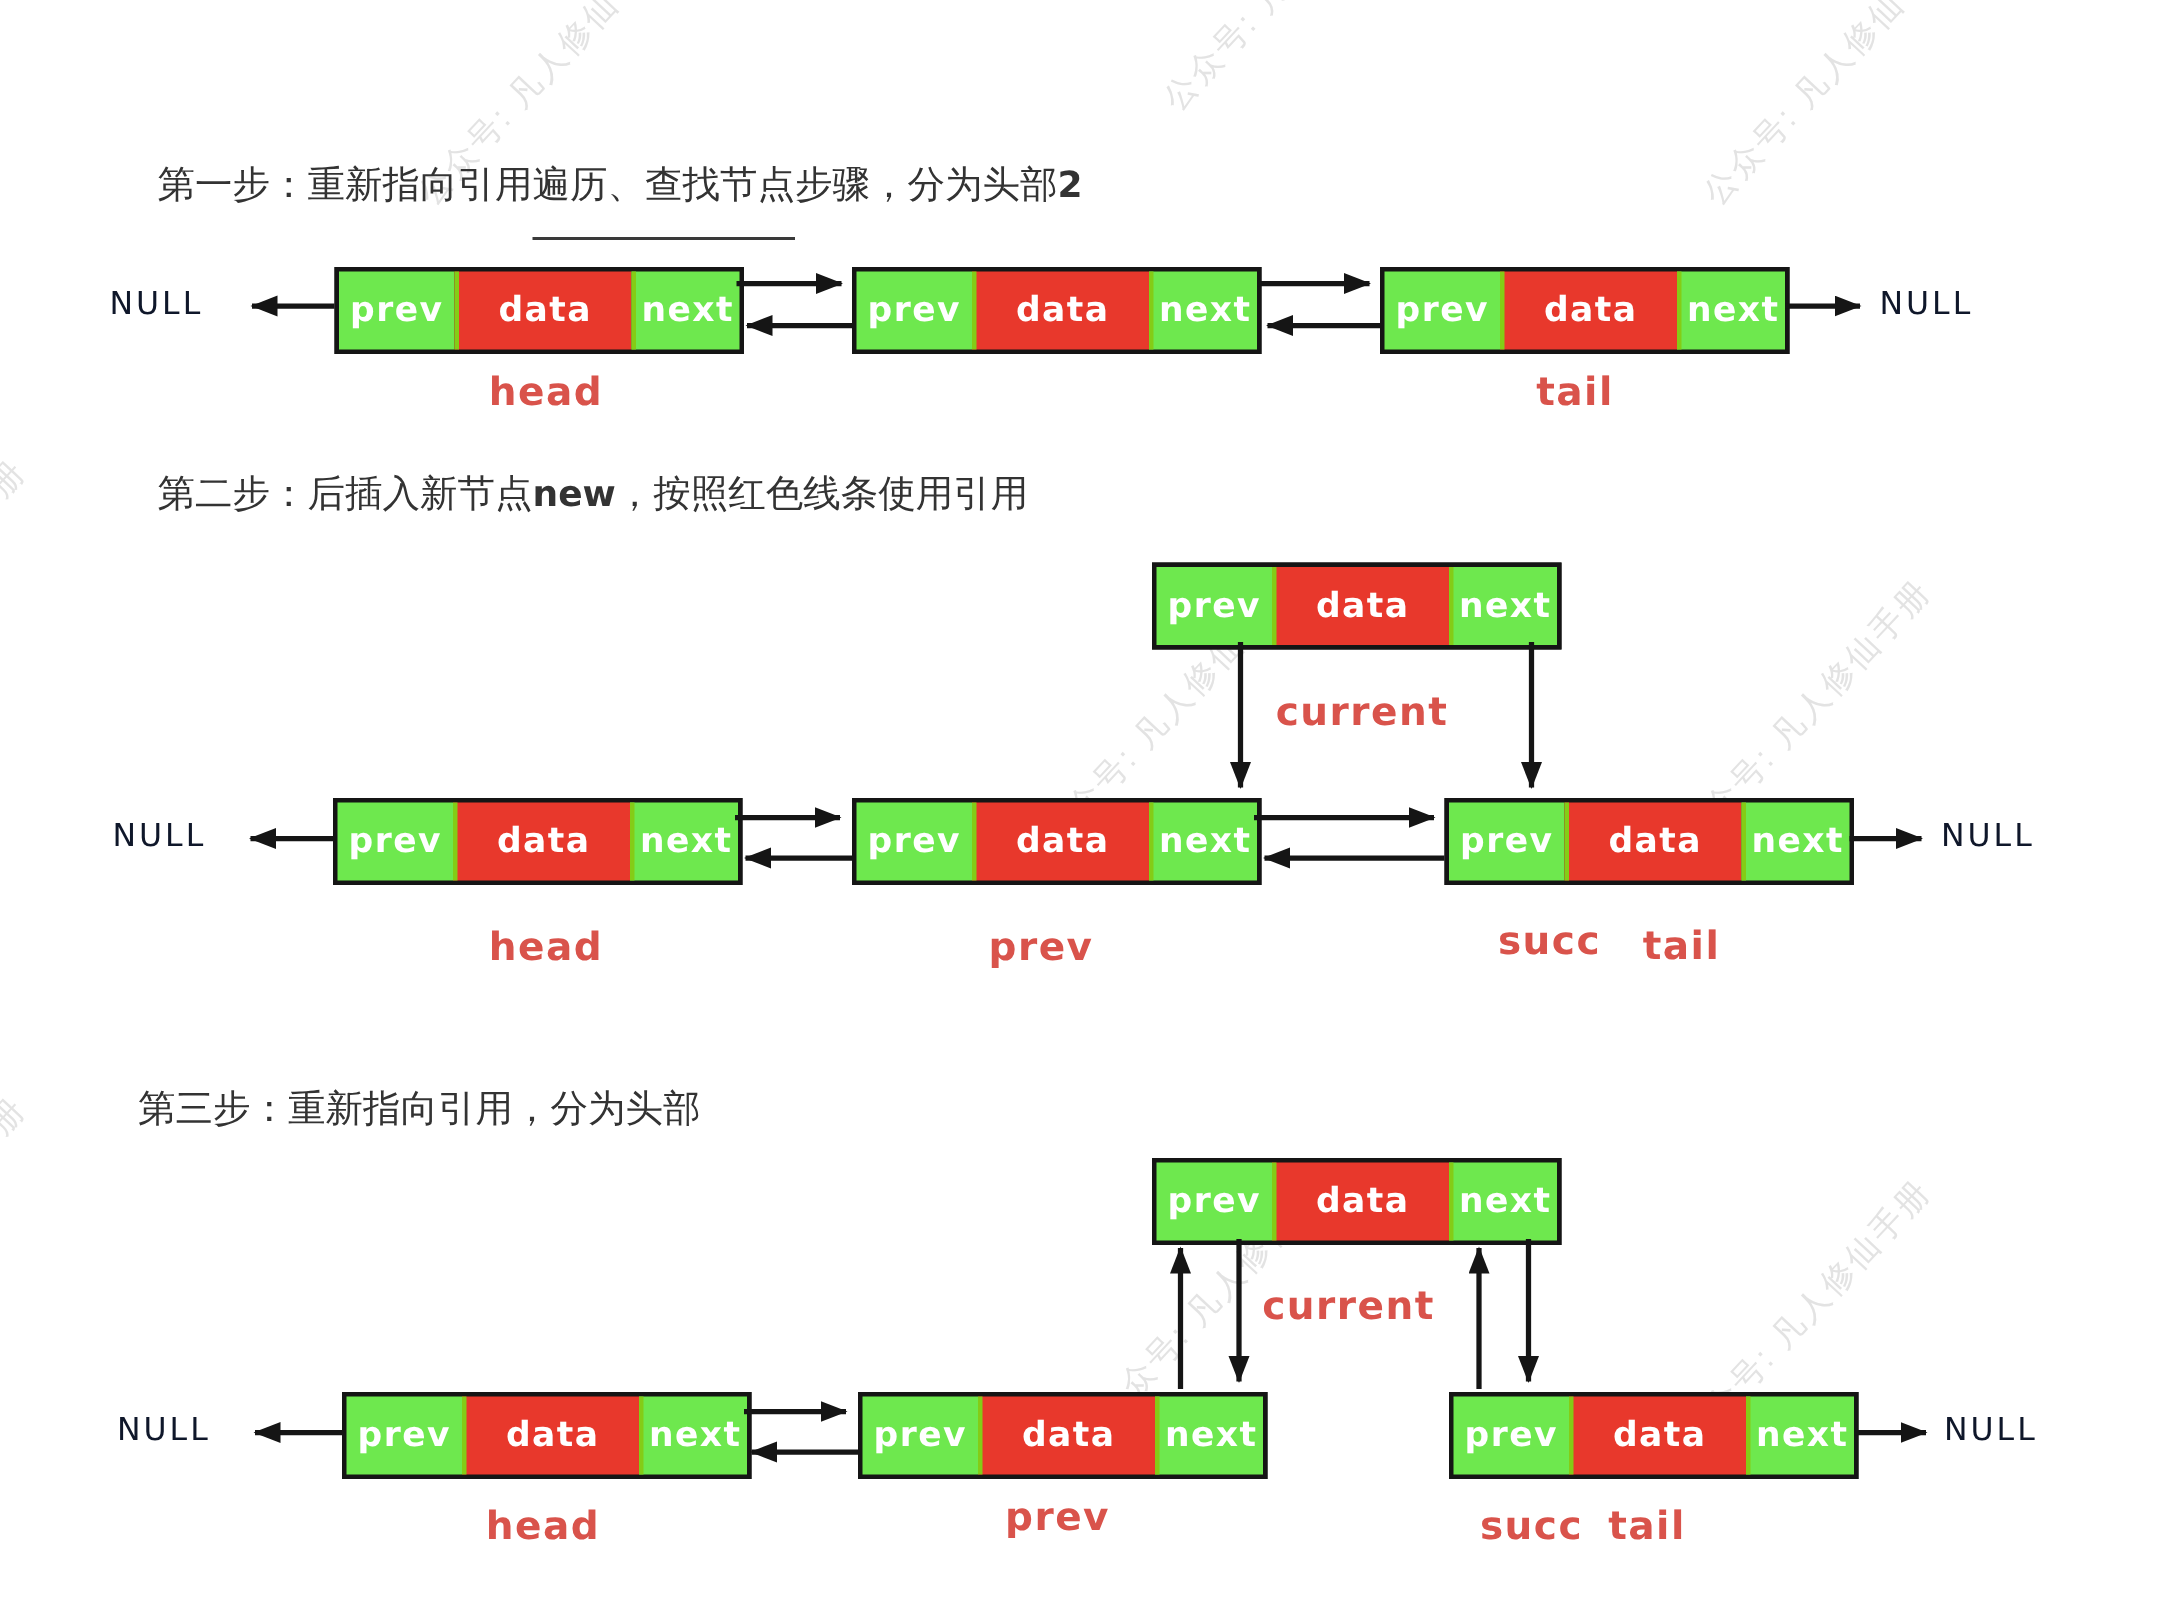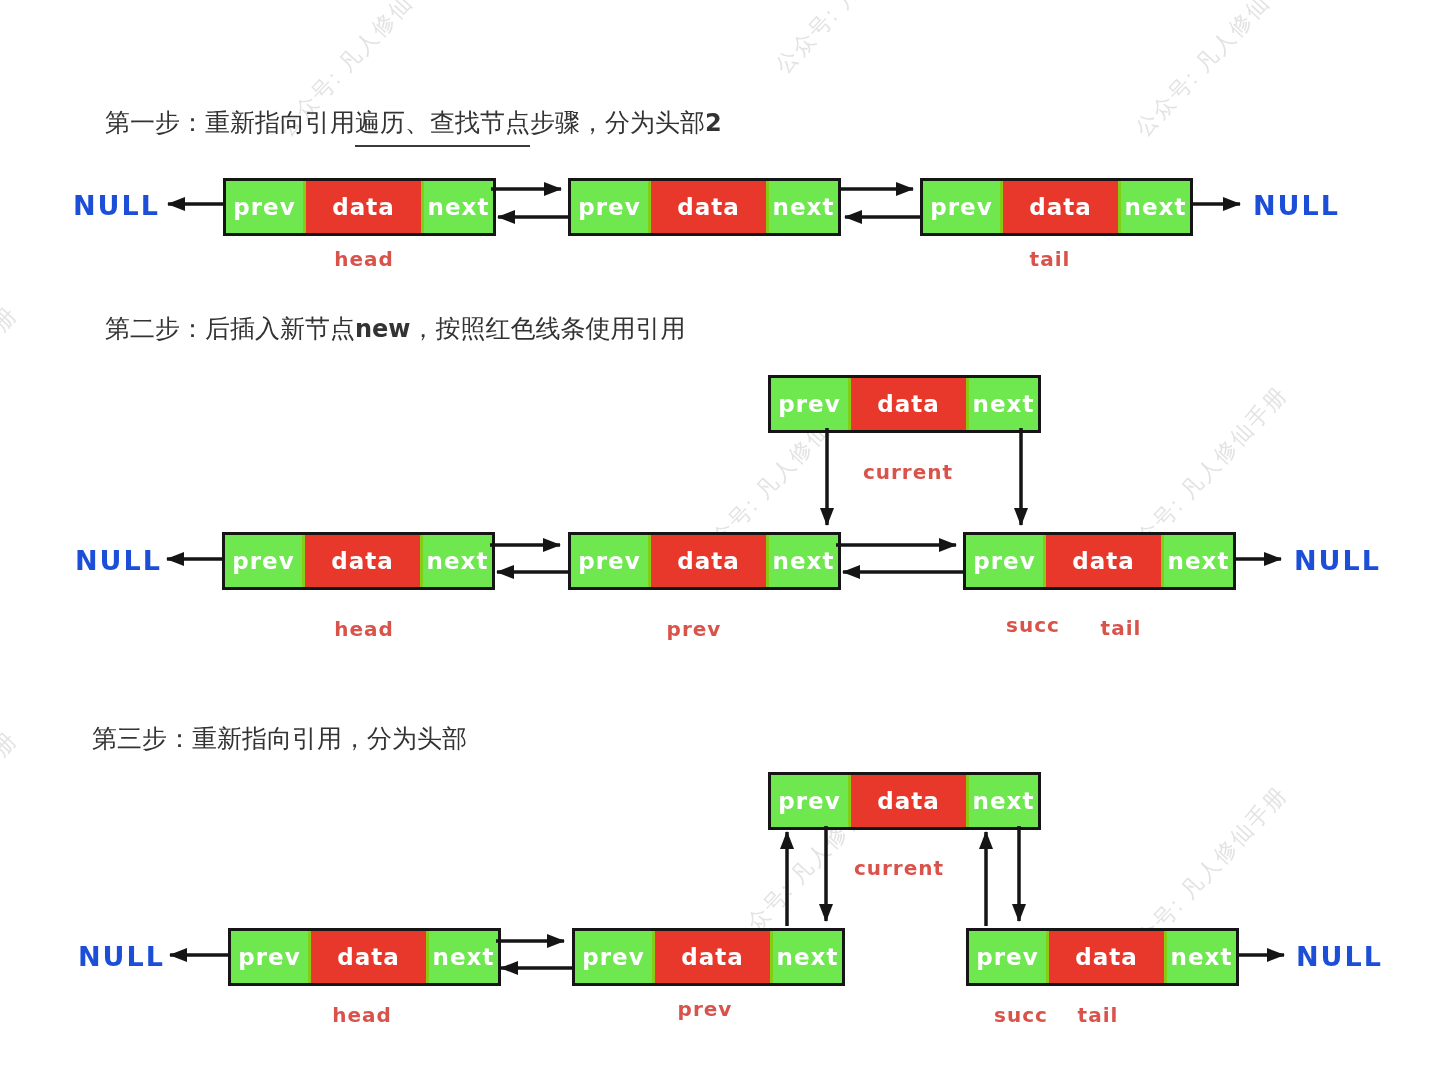--- a/index.html
+++ b/index.html
@@ -30,21 +30,21 @@
     color:#333333;
     white-space:nowrap;
   }
   .zh .kw{
     font-family:"DejaVu Sans",sans-serif;
     font-weight:700;
     font-size:24px;
   }
   .zh .ul{
     border-bottom:2px solid #3a3a3a;
-    padding-bottom:9px;
+    padding-bottom:21px;
   }
   
   .node{
     position:absolute;
     width:267px;height:52px;
     display:flex;
     border:3px solid #151515;
     box-sizing:content-box;
     background:#151515;
   }
@@ -58,29 +58,29 @@
   .cell + .cell{border-left:3px solid #84cc16;text-align:center;}
   .cell.prev{width:77px;background:#6ee84e;}
   .cell.data{flex:1;background:#e8382c;}
   .cell.next{width:69px;background:#6ee84e;}
   
   .redlabel{
     position:absolute;
     transform:translateX(-50%);
     color:#d9534b;
     font-weight:700;
-    font-size:20px;
+    font-size:26px;
     letter-spacing:1px;
     white-space:nowrap;
   }
   .null{
     position:absolute;
-    color:#1d4ed8;
-    font-weight:700;
-    font-size:27px;
+    color:#0f172a;
+    font-weight:400;
+    font-size:21px;
     letter-spacing:2px;
     white-space:nowrap;
   }
   svg.arrows{position:absolute;left:0;top:0;pointer-events:none;}
 </style>
 </head>
 <body>
 
 <div id="canvas">
 

